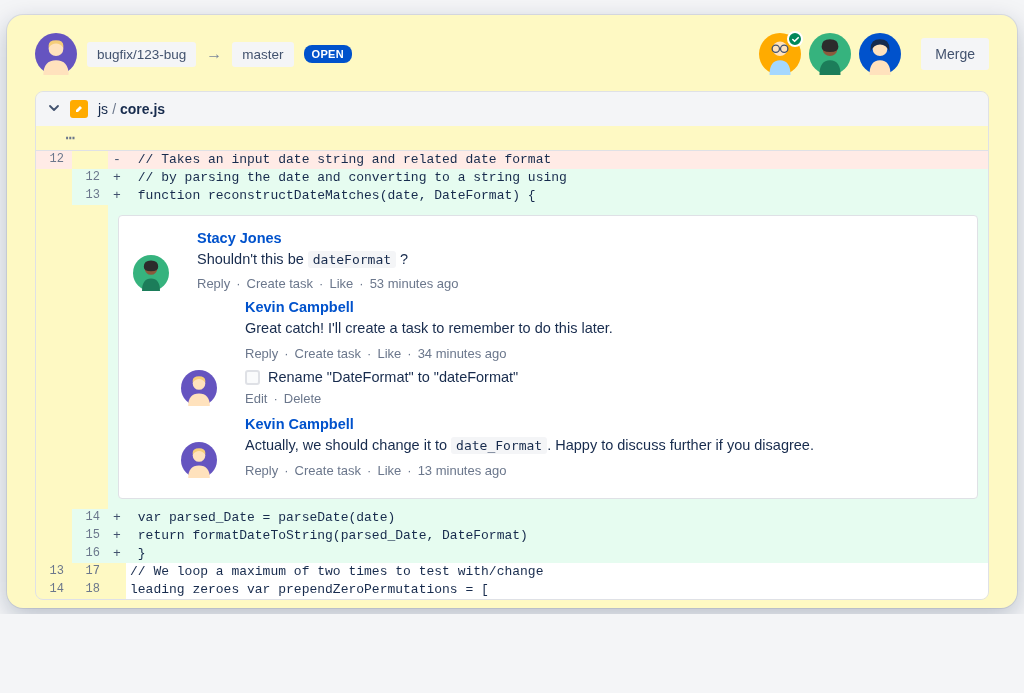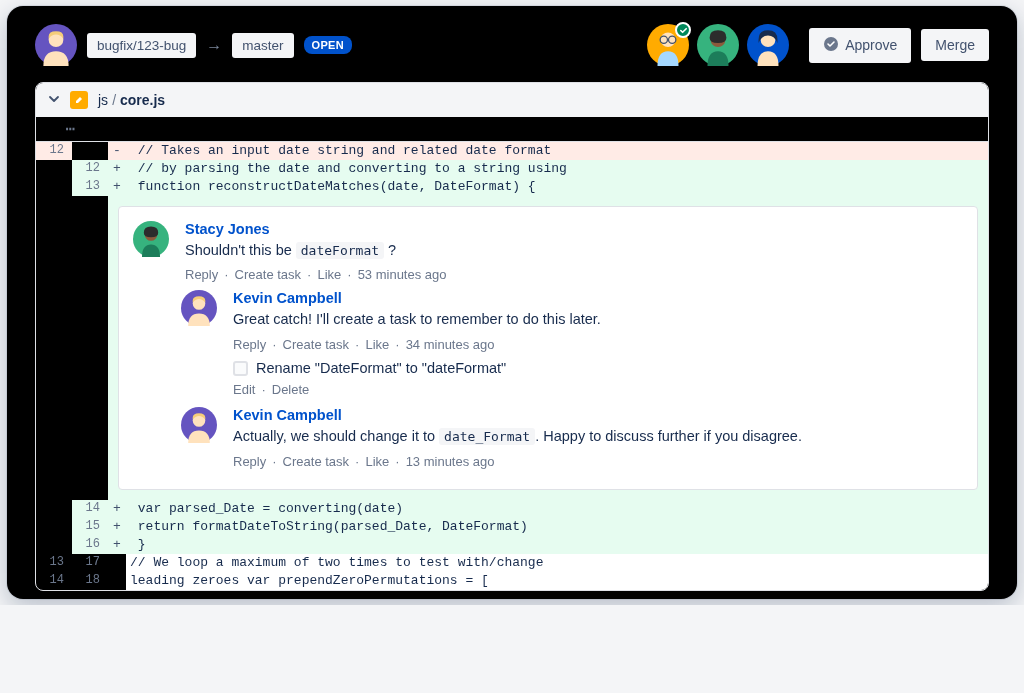--- a/index.html
+++ b/index.html
@@ -5,25 +5,26 @@
   * { box-sizing: border-box; margin: 0; padding: 0; }
   body {
     font-family: -apple-system, BlinkMacSystemFont, "Segoe UI", Helvetica, Arial, sans-serif;
     background: #f4f5f7;
     display: flex;
     justify-content: center;
     padding: 6px;
   }
   .window {
     width: 1010px;
-    background: #000000;
+    background: #fef9c3;
     border-radius: 16px;
     box-shadow: 0 8px 24px rgba(9,30,66,0.25), 0 0 0 1px rgba(9,30,66,0.08);
     overflow: hidden;
     padding-bottom: 8px;
+    margin-top: 9px;
   }
   .header {
     display: flex;
     align-items: center;
     padding: 18px 28px 8px 28px;
     gap: 10px;
   }
   .avatar {
     width: 40px; height: 40px;
     border-radius: 50%;
@@ -139,22 +140,23 @@
   }
   .comment-card {
     background: #fff;
     border: 1px solid #dfe1e6;
     border-radius: 4px;
     padding: 14px 18px 14px 14px;
     font-family: -apple-system, BlinkMacSystemFont, "Segoe UI", Helvetica, Arial, sans-serif;
   }
   .comment {
     display: flex;
-    gap: 16px;
+    gap: 28px;
     margin-bottom: 6px;
+    align-items: flex-end;
   }
   .comment .avatar { width: 36px; height: 36px; }
   .comment-body { flex: 1; }
   .author { color: #0052cc; font-weight: 600; font-size: 14.5px; margin-bottom: 3px; }
   .comment-text { color: #172b4d; font-size: 14.5px; margin-bottom: 6px; line-height: 1.5; }
   .code-inline {
     background: #f4f5f7;
     padding: 1px 5px;
     border-radius: 3px;
     font-family: "SFMono-Regular", Consolas, monospace;
@@ -223,29 +225,20 @@
       </div>
       <div class="avatar lg">
         <svg viewBox="0 0 40 40">
             <circle cx="20" cy="20" r="20" fill="#0052cc"></circle>
             <circle cx="20" cy="15" r="7" fill="#ffe2bd"></circle>
             <path d="M10 40 Q10 26 20 26 Q30 26 30 40 Z" fill="#ffe2bd"></path>
             <path d="M11 15 Q11 6 20 6 Q29 6 29 15 L29 18 Q26 11 20 11 Q14 11 11 18 Z" fill="#172b4d"></path>
           </svg>
       </div>
     </div>
-    <button class="btn">
-      <span class="check-circle">
-        <svg width="16" height="16" viewBox="0 0 16 16">
-            <circle cx="8" cy="8" r="7" fill="#6b778c"></circle>
-            <path d="M5 8 L7 10 L11 6" stroke="#fff" stroke-width="1.6" fill="none" stroke-linecap="round" stroke-linejoin="round"></path>
-          </svg>
-      </span>
-      <span>Approve</span>
-    </button>
     <button class="btn">Merge</button>
   </div>
 
   <div class="file-block">
     <div class="file-header">
       <span class="chev">
         <svg width="12" height="12" viewBox="0 0 12 12">
             <path d="M2 4 L6 8 L10 4" stroke="#42526e" stroke-width="1.8" fill="none" stroke-linecap="round" stroke-linejoin="round"></path>
           </svg>
       </span>
@@ -386,21 +379,21 @@
             </div>
           </div>
         </td>
       </tr>
       </tbody>
         <tbody id="diff-after">
           <tr class="added">
             <td class="ln-col old"></td>
             <td class="ln-col new">14</td>
             <td class="sym-col">+</td>
-            <td class="code-col"> var parsed_Date = converting(date)</td>
+            <td class="code-col"> var parsed_Date = parseDate(date)</td>
           </tr>
           <tr class="added">
             <td class="ln-col old"></td>
             <td class="ln-col new">15</td>
             <td class="sym-col">+</td>
             <td class="code-col"> return formatDateToString(parsed_Date, DateFormat)</td>
           </tr>
           <tr class="added">
             <td class="ln-col old"></td>
             <td class="ln-col new">16</td>

